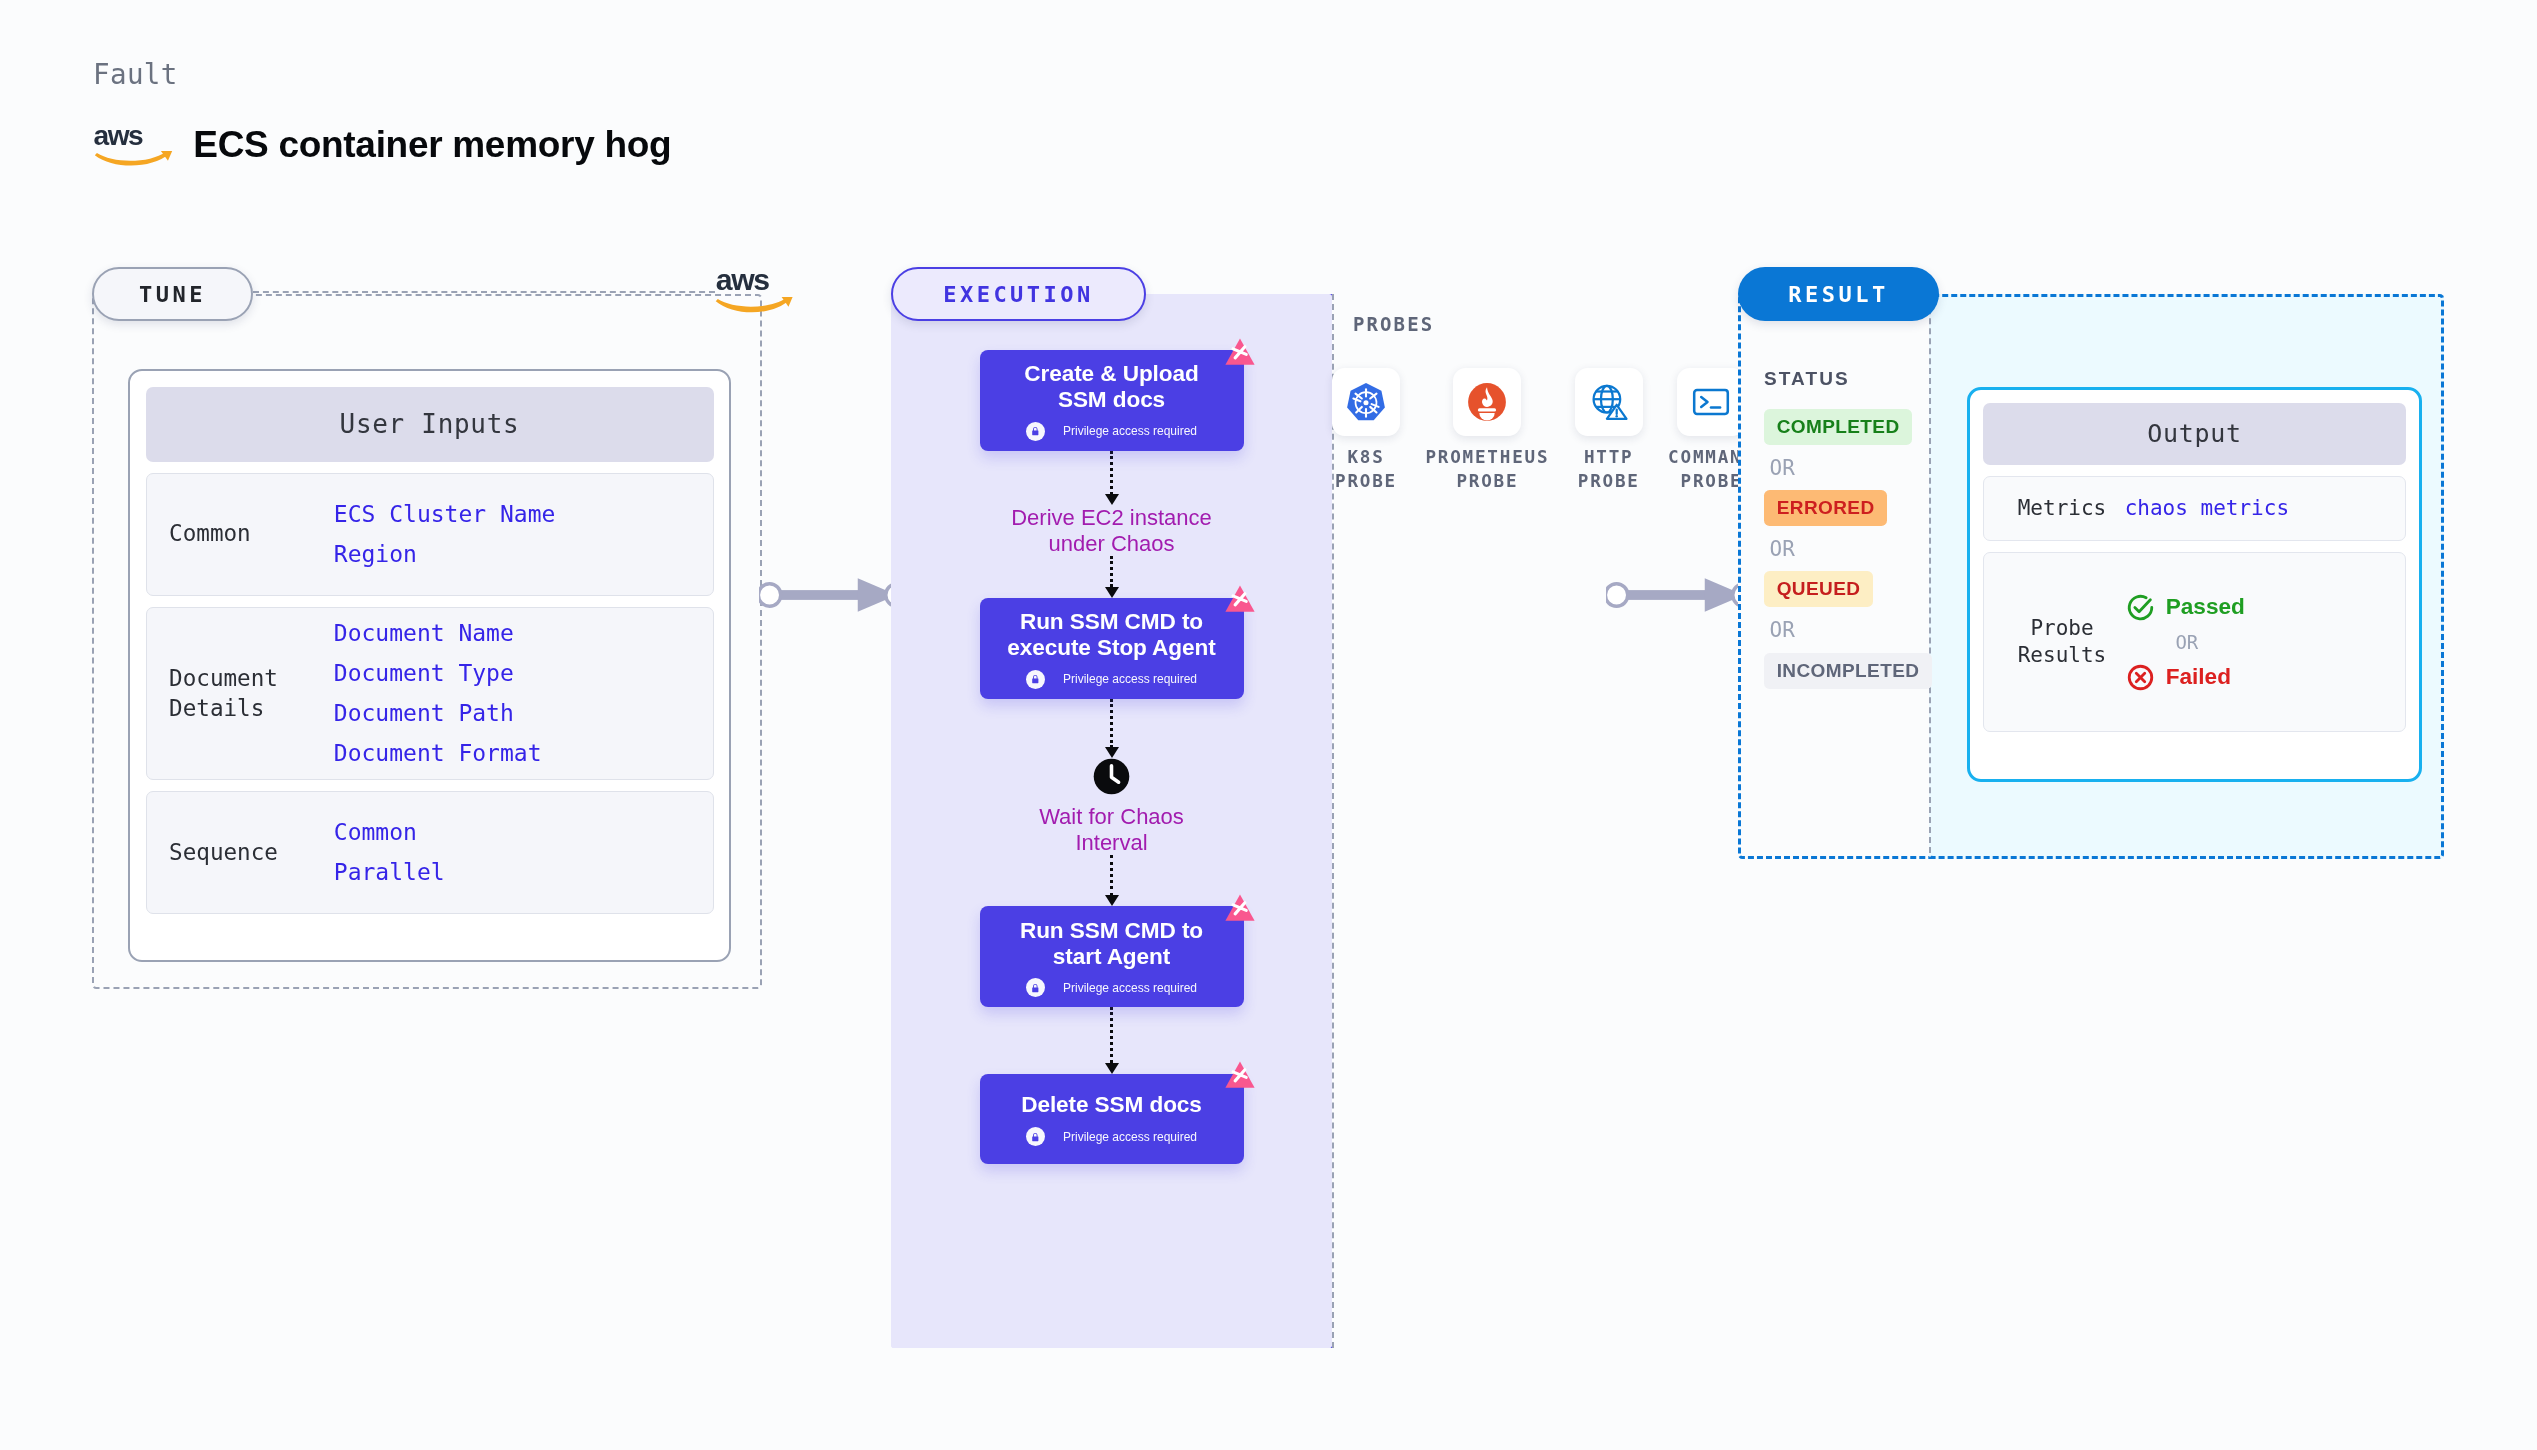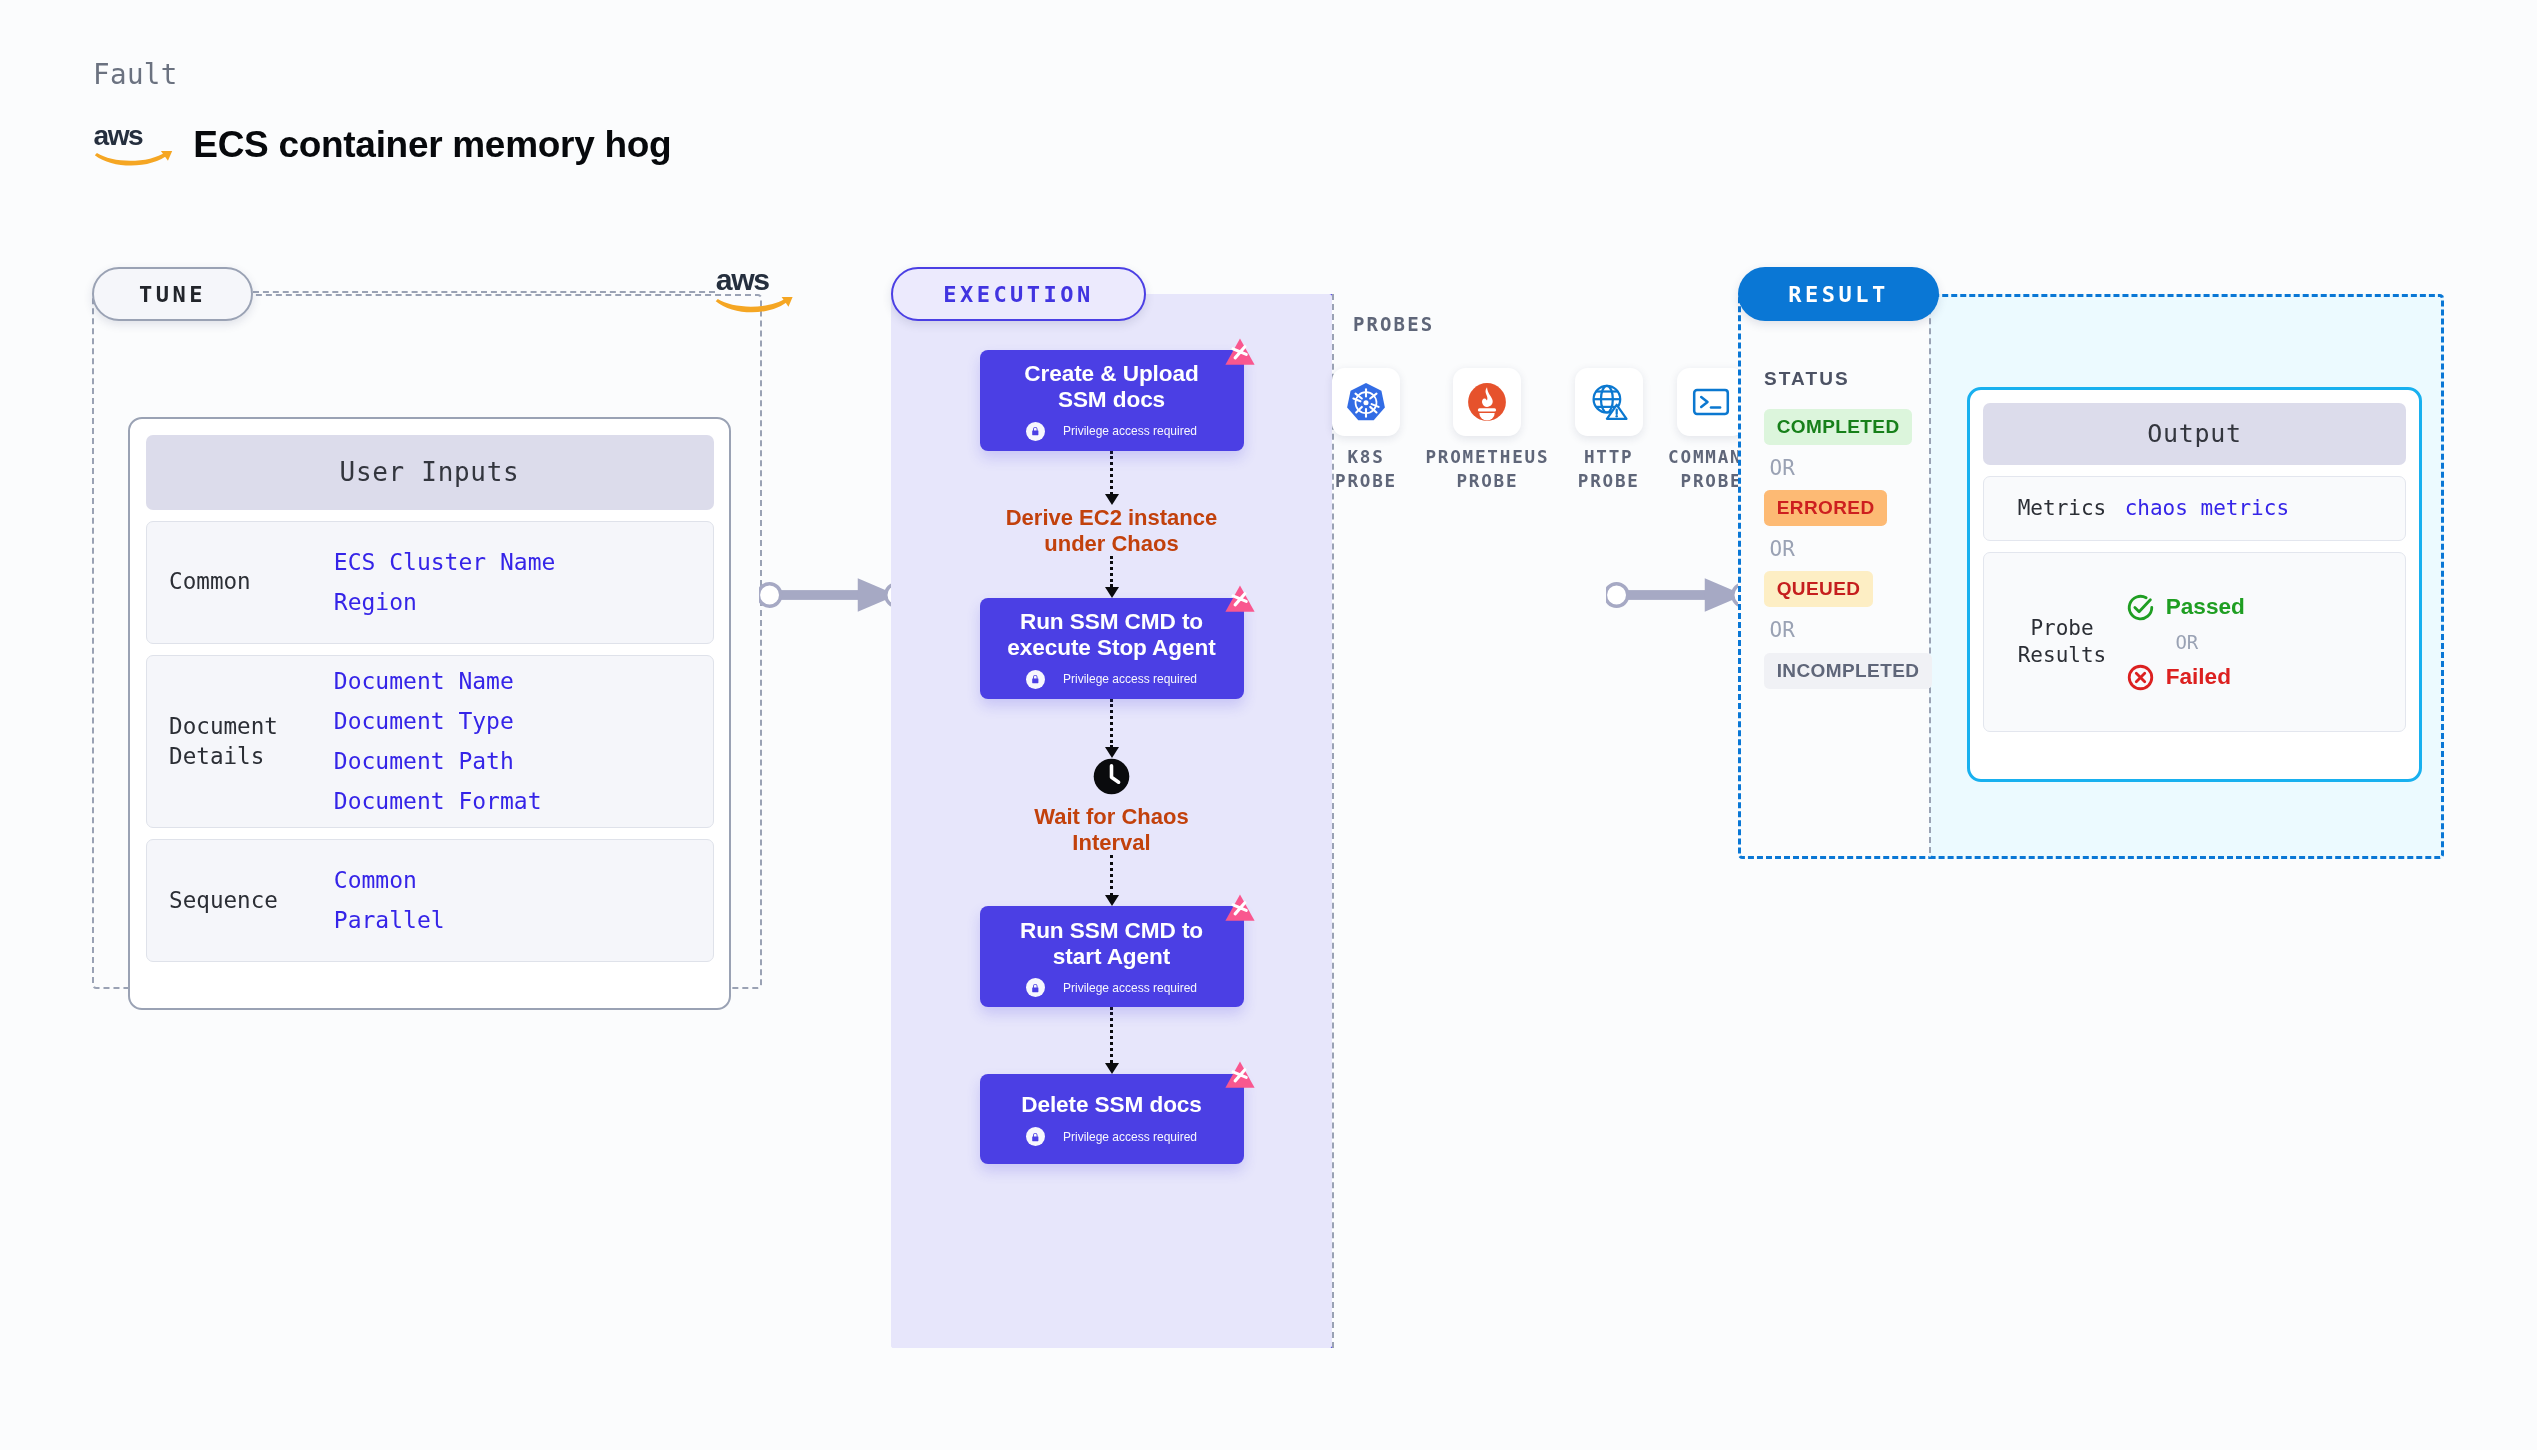--- a/index.html
+++ b/index.html
@@ -65,21 +65,20 @@
   .tune-dashline {
     position: absolute; left: 253px; top: 291px; width: 462px;
     border-top: 2.1px dashed #9aa2b4;
   }
 
   .ui-card {
     position: absolute; left: 128px; top: 369px;
     width: 603px; height: 593px;
     background: #ffffff; border: 2.1px solid #9aa2b4; border-radius: 14px;
     padding: 15.5px;
-    margin-top: 48px;
   }
   .ui-head {
     height: 75px; background: #dcdceb; border-radius: 7px;
     display: flex; align-items: center; justify-content: center;
     font-family: "DejaVu Sans Mono", monospace;
     font-size: 26px; color: #33363e; letter-spacing: 0.7px;
   }
   .ui-row {
     margin-top: 11.3px;
     background: #f5f6fa; border: 1.4px solid #dfe2ea; border-radius: 7px;
@@ -152,21 +151,21 @@
   .lock-badge svg { width: 10.6px; height: 10.6px; display: block; }
   .litmus {
     position: absolute; right: -12px; top: -13.4px;
     width: 32px; height: 31px;
   }
 
   .plainnode {
     display: flex; flex-direction: column; align-items: center;
   }
   .plainnode .pn-text {
-    color: #c2410c; font-size: 22px; font-weight: bold;
+    color: #a21caf; font-size: 22px; font-weight: normal;
     text-align: center; line-height: 1.16;
   }
   .clock-ic { width: 37px; height: 37px; margin-bottom: 9.2px; display:block; }
 
   .conn { width: 2.8px; display: flex; flex-direction: column; align-items: center; }
   .conn .dashes {
     width: 0; border-left: 3.5px dotted #0a0b0d;
   }
   .conn .head {
     width: 0; height: 0; margin-top: -0.7px;

